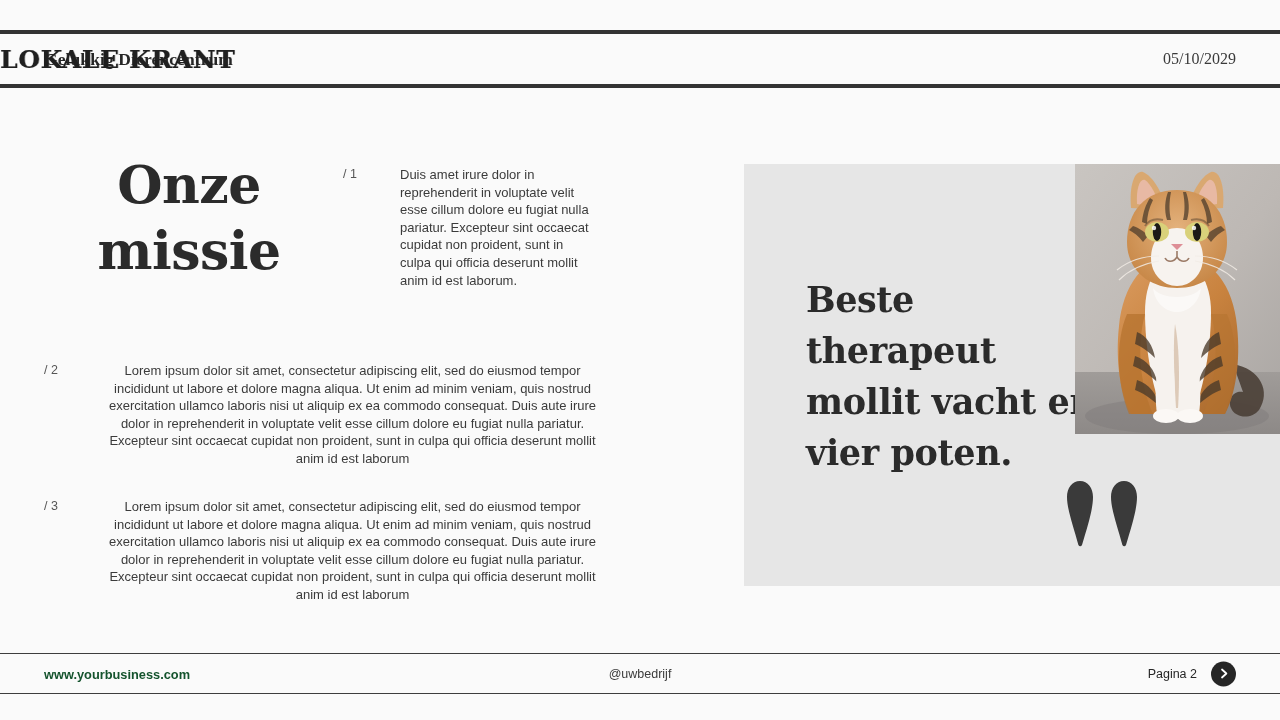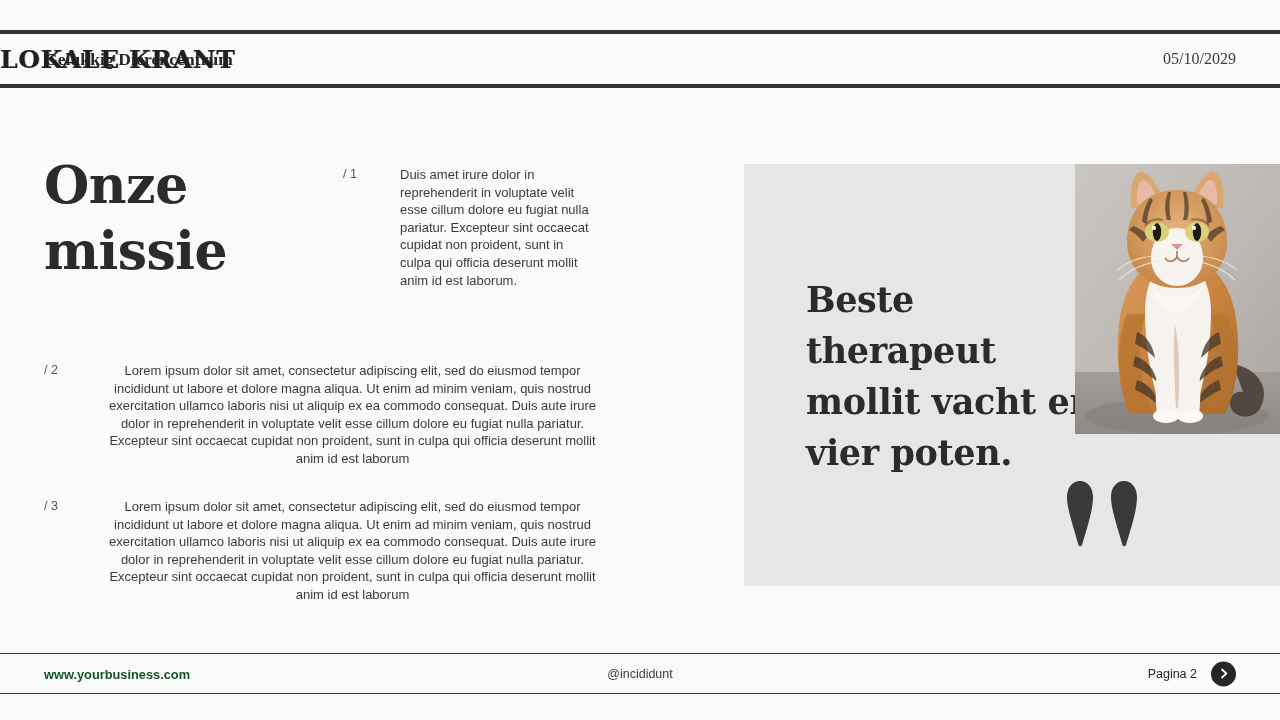--- a/index.html
+++ b/index.html
@@ -84,20 +84,21 @@
     position: absolute;
     left: 44px;
     top: 152px;
     width: 290px;
     font-family: "DejaVu Serif", "Liberation Serif", serif;
     font-weight: bold;
     font-size: 52px;
     line-height: 66px;
     letter-spacing: -0.5px;
     color: #2b2b2b;
+    text-align: center;
   }
 
   .intro-block {
     position: absolute;
     left: 343px;
     top: 166px;
     width: 255px;
     display: flex;
     gap: 15px;
   }
@@ -398,21 +399,21 @@
         <path d="M120 92 C138 92 152 98 162 106"></path>
         <path d="M120 97 C138 100 152 108 160 116"></path>
       </g>
 
       <path d="M78 124 C86 136 118 136 126 124 C124 140 112 148 102 148 C92 148 80 140 78 124 Z" fill="#ffffff" opacity="0.55"></path>
     </svg>
   </div>
 
   <div class="footer">
     <div class="footer-left">www.yourbusiness.com</div>
-    <div class="footer-center">@incididunt</div>
+    <div class="footer-center">@uwbedrijf</div>
     <div class="footer-right">
       <span class="page-label">Pagina 2</span>
       <span class="next-btn">
         <span>
           <svg width="12" height="12" viewBox="0 0 12 12" xmlns="http://www.w3.org/2000/svg">
             <path d="M4 2 L8.4 6 L4 10" stroke="#ffffff" stroke-width="1.8" fill="none" stroke-linecap="round" stroke-linejoin="round"></path>
           </svg>
         </span>
       </span>
     </div>

